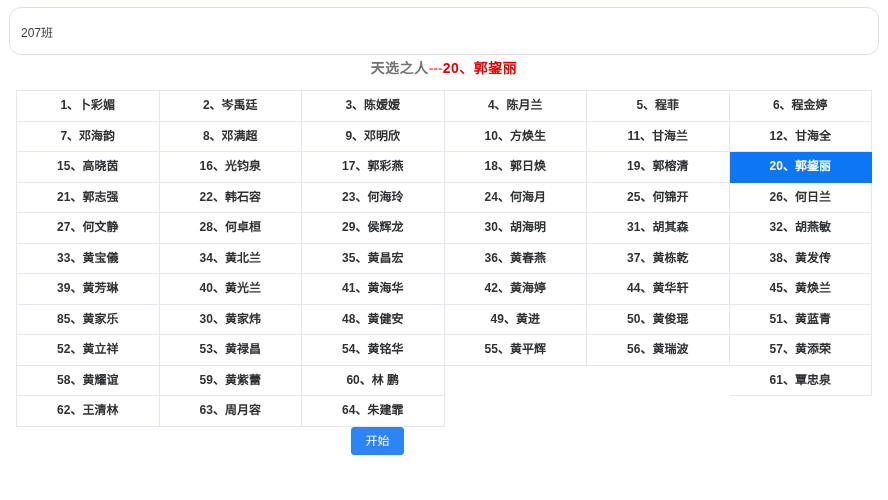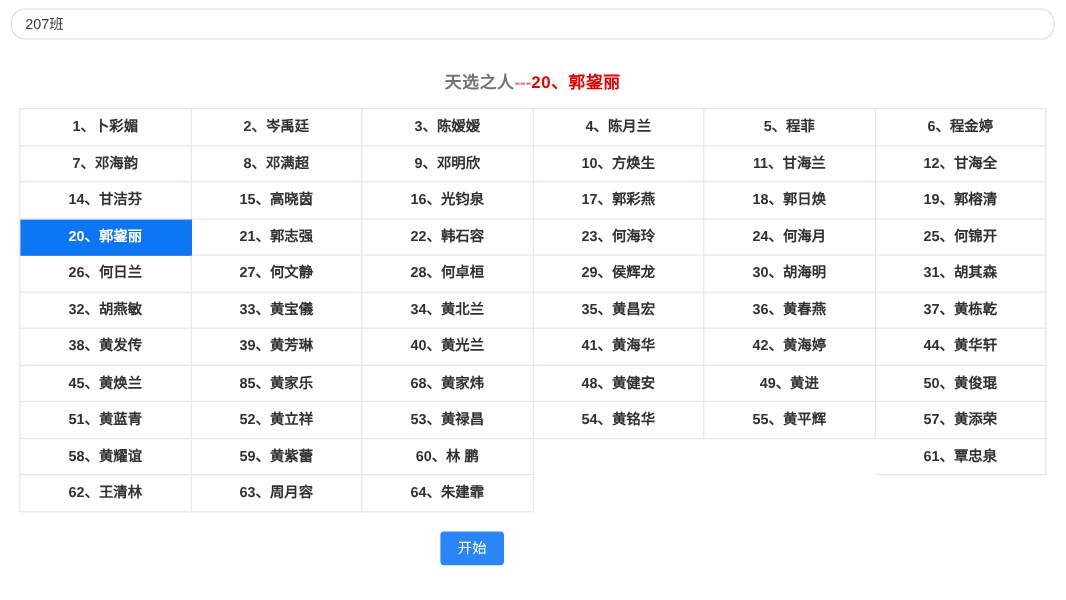--- a/index.html
+++ b/index.html
@@ -28,21 +28,21 @@
     position: absolute;
     left: 9px;
     top: 7px;
     width: 870px;
     height: 30px;
   }
   .class-input {
     display: block;
     box-sizing: border-box;
     width: 100%;
-    height: 26px;
+    height: 48px;
     padding: 0 11px;
     border: 1px solid #dcdfe6;
     border-radius: 12px;
     background: #ffffff;
     color: #3c3c3c;
     font-family: "Liberation Sans", "DejaVu Sans", sans-serif;
     font-size: 12px;
     line-height: 28px;
     outline: none;
   }
@@ -109,25 +109,24 @@
   .name-cell.highlight {
     background: #0d76f5;
     color: #ffffff;
     border-right-color: #0d76f5;
     border-bottom-color: #0d76f5;
   }
 
   
   .start-row {
     position: absolute;
-    left: 16px;
+    left: 0;
     top: 427px;
     width: 755px;
     text-align: center;
-    margin-top: 16px;
   }
   .start-button {
     display: inline-block;
     box-sizing: border-box;
     min-width: 48px;
     padding: 6px 13px;
     border: 1px solid #2b85f7;
     border-radius: 3px;
     background: #2b85f7;
     color: #ffffff;
@@ -158,21 +157,20 @@
         <div class="name-cell">3、陈嫒嫒</div>
         <div class="name-cell">4、陈月兰</div>
         <div class="name-cell">5、程菲</div>
         <div class="name-cell">6、程金婷</div>
         <div class="name-cell">7、邓海韵</div>
         <div class="name-cell">8、邓满超</div>
         <div class="name-cell">9、邓明欣</div>
         <div class="name-cell">10、方焕生</div>
         <div class="name-cell">11、甘海兰</div>
         <div class="name-cell">12、甘海全</div>
-        <div class="name-cell">14、甘洁芬</div>
         <div class="name-cell">15、高晓茵</div>
         <div class="name-cell">16、光钧泉</div>
         <div class="name-cell">17、郭彩燕</div>
         <div class="name-cell">18、郭日焕</div>
         <div class="name-cell">19、郭榕清</div>
         <div class="name-cell highlight">20、郭鋆丽</div>
         <div class="name-cell">21、郭志强</div>
         <div class="name-cell">22、韩石容</div>
         <div class="name-cell">23、何海玲</div>
         <div class="name-cell">24、何海月</div>
@@ -190,29 +188,30 @@
         <div class="name-cell">36、黄春燕</div>
         <div class="name-cell">37、黄栋乾</div>
         <div class="name-cell">38、黄发传</div>
         <div class="name-cell">39、黄芳琳</div>
         <div class="name-cell">40、黄光兰</div>
         <div class="name-cell">41、黄海华</div>
         <div class="name-cell">42、黄海婷</div>
         <div class="name-cell">44、黄华轩</div>
         <div class="name-cell">45、黄焕兰</div>
         <div class="name-cell">85、黄家乐</div>
-        <div class="name-cell">68、黄家炜</div>
+        <div class="name-cell">30、黄家炜</div>
         <div class="name-cell">48、黄健安</div>
         <div class="name-cell">49、黄进</div>
         <div class="name-cell">50、黄俊琨</div>
         <div class="name-cell">51、黄蓝青</div>
         <div class="name-cell">52、黄立祥</div>
         <div class="name-cell">53、黄禄昌</div>
         <div class="name-cell">54、黄铭华</div>
         <div class="name-cell">55、黄平辉</div>
+        <div class="name-cell">56、黄瑞波</div>
         <div class="name-cell">57、黄添荣</div>
         <div class="name-cell">58、黄耀谊</div>
         <div class="name-cell">59、黄紫蕾</div>
         <div class="name-cell">60、林 鹏</div>
         <div class="name-cell empty"></div>
         <div class="name-cell empty"></div>
         <div class="name-cell">61、覃忠泉</div>
         <div class="name-cell">62、王清林</div>
         <div class="name-cell">63、周月容</div>
         <div class="name-cell">64、朱建霏</div>

